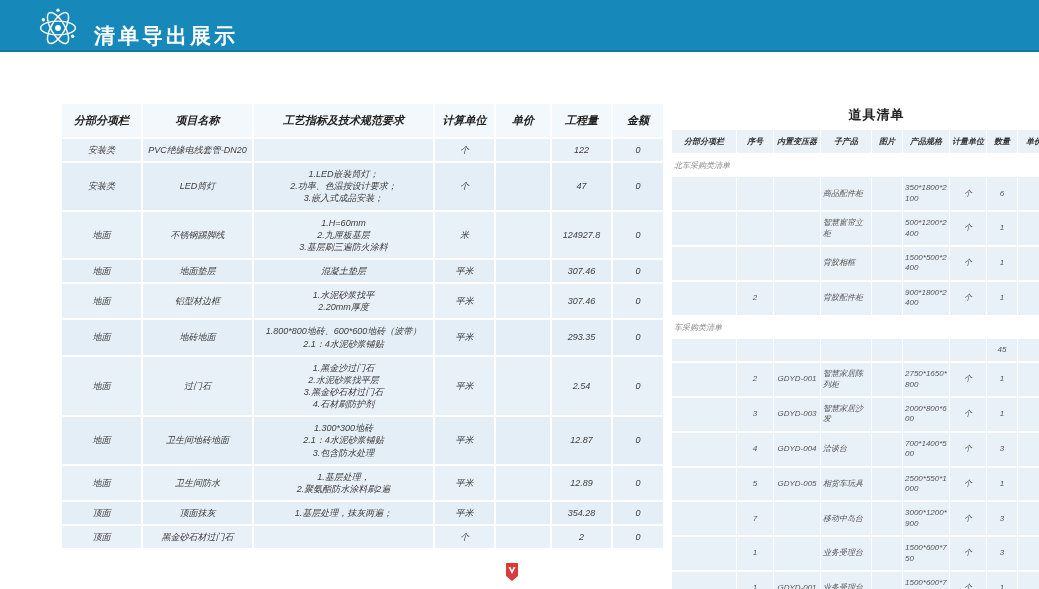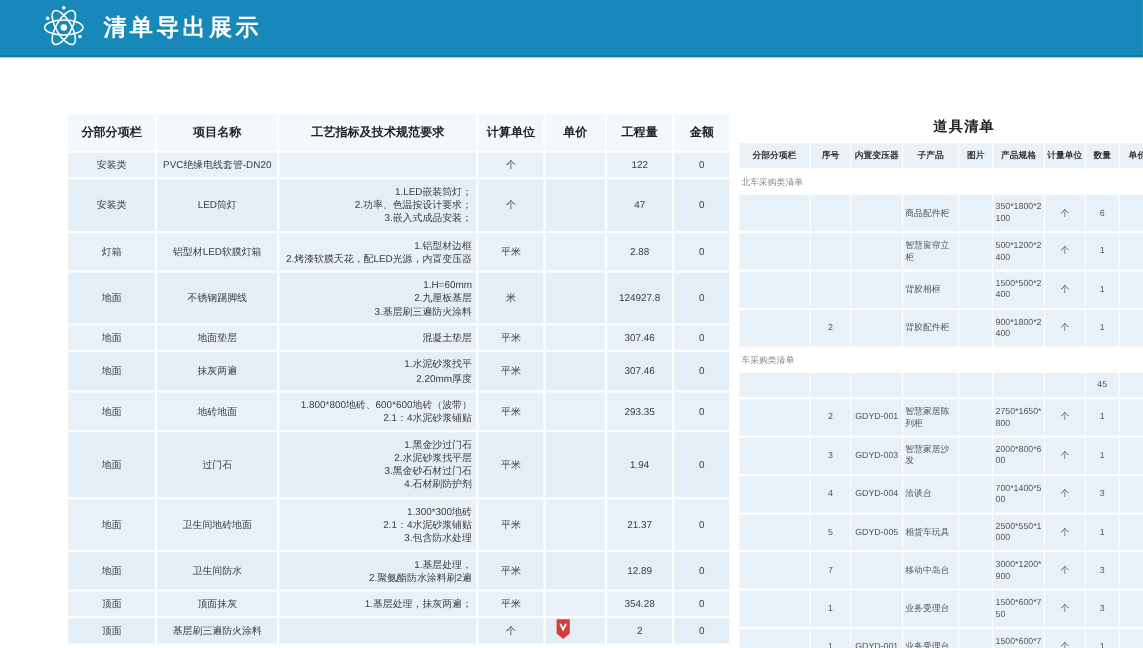--- a/index.html
+++ b/index.html
@@ -3,45 +3,45 @@
 <meta charset="utf-8">
 <style>
   html,body{margin:0;padding:0;}
   body{
     width:1039px;height:589px;position:relative;background:#ffffff;
     font-family:"Liberation Sans","DejaVu Sans",sans-serif;
     overflow:hidden;
   }
   
   .topbar{
-    height:52px;background:#1688b9;display:flex;align-items:center;
+    height:52px;background:#1688b9;display:flex;align-items:flex-end;
     padding-left:36px;box-sizing:border-box;border-bottom:2px solid #13799f;
   }
   .topbar .atom{flex:0 0 auto;width:44px;height:44px;}
   .topbar-title{
     color:#ffffff;font-size:21px;font-weight:bold;letter-spacing:3px;margin-left:14px;
   }
   
   .content{position:absolute;left:62px;top:104px;display:flex;align-items:flex-start;}
-  table{border-collapse:separate;border-spacing:0;table-layout:fixed;}
+  table{border-collapse:separate;border-spacing:0;table-layout:fixed;font-style:italic;}
   td,th{overflow:hidden;}
   
   .lt{width:561px;}
   .lt th{
     background:#f2f8fc;font-size:11px;font-weight:bold;color:#222;
     padding:9px 2px;border-right:2px solid #fff;border-bottom:2px solid #fff;
     text-align:center;
   }
   .lt td{
     background:#e9f1f8;font-size:9px;color:#3c3c3c;line-height:1.35;
     padding:5px 4px;border-right:2px solid #fff;border-bottom:2px solid #fff;
     text-align:center;vertical-align:middle;white-space:pre-line;word-break:break-all;
   }
   .lt tbody tr:nth-child(even) td{background:#e4eef6;}
-  .lt td.c2{text-align:right;}
+  .lt td.c2{text-align:center;}
   .lt .c0{width:75px}.lt .c1{width:105px}.lt .c2{width:175px}.lt .c3{width:55px}
   .lt .c4{width:50px}.lt .c5{width:55px}.lt .c6{width:46px}
   
   .rwrap{width:409px;margin-left:7px;}
   .rtitle{
     text-align:center;font-size:13px;font-weight:bold;color:#222;
     padding:2px 0 6px 0;letter-spacing:1px;
   }
   .rt{width:409px;}
   .rt th{
@@ -114,30 +114,20 @@
           <td class="c1">LED筒灯</td>
           <td class="c2">1.LED嵌装筒灯；
 2.功率、色温按设计要求；
 3.嵌入式成品安装；</td>
           <td class="c3">个</td>
           <td class="c4"></td>
           <td class="c5">47</td>
           <td class="c6">0</td>
         </tr>
         <tr>
-          <td class="c0">灯箱</td>
-          <td class="c1">铝型材LED软膜灯箱</td>
-          <td class="c2">1.铝型材边框
-2.烤漆软膜天花，配LED光源，内置变压器</td>
-          <td class="c3">平米</td>
-          <td class="c4"></td>
-          <td class="c5">2.88</td>
-          <td class="c6">0</td>
-        </tr>
-        <tr>
           <td class="c0">地面</td>
           <td class="c1">不锈钢踢脚线</td>
           <td class="c2">1.H=60mm
 2.九厘板基层
 3.基层刷三遍防火涂料</td>
           <td class="c3">米</td>
           <td class="c4"></td>
           <td class="c5">124927.8</td>
           <td class="c6">0</td>
         </tr>
@@ -145,21 +135,21 @@
           <td class="c0">地面</td>
           <td class="c1">地面垫层</td>
           <td class="c2">混凝土垫层</td>
           <td class="c3">平米</td>
           <td class="c4"></td>
           <td class="c5">307.46</td>
           <td class="c6">0</td>
         </tr>
         <tr>
           <td class="c0">地面</td>
-          <td class="c1">抹灰两遍</td>
+          <td class="c1">铝型材边框</td>
           <td class="c2">1.水泥砂浆找平
 2.20mm厚度</td>
           <td class="c3">平米</td>
           <td class="c4"></td>
           <td class="c5">307.46</td>
           <td class="c6">0</td>
         </tr>
         <tr>
           <td class="c0">地面</td>
           <td class="c1">地砖地面</td>
@@ -172,32 +162,32 @@
         </tr>
         <tr>
           <td class="c0">地面</td>
           <td class="c1">过门石</td>
           <td class="c2">1.黑金沙过门石
 2.水泥砂浆找平层
 3.黑金砂石材过门石
 4.石材刷防护剂</td>
           <td class="c3">平米</td>
           <td class="c4"></td>
-          <td class="c5">1.94</td>
+          <td class="c5">2.54</td>
           <td class="c6">0</td>
         </tr>
         <tr>
           <td class="c0">地面</td>
           <td class="c1">卫生间地砖地面</td>
           <td class="c2">1.300*300地砖
 2.1：4水泥砂浆铺贴
 3.包含防水处理</td>
           <td class="c3">平米</td>
           <td class="c4"></td>
-          <td class="c5">21.37</td>
+          <td class="c5">12.87</td>
           <td class="c6">0</td>
         </tr>
         <tr>
           <td class="c0">地面</td>
           <td class="c1">卫生间防水</td>
           <td class="c2">1.基层处理，
 2.聚氨酯防水涂料刷2遍</td>
           <td class="c3">平米</td>
           <td class="c4"></td>
           <td class="c5">12.89</td>
@@ -207,21 +197,21 @@
           <td class="c0">顶面</td>
           <td class="c1">顶面抹灰</td>
           <td class="c2">1.基层处理，抹灰两遍；</td>
           <td class="c3">平米</td>
           <td class="c4"></td>
           <td class="c5">354.28</td>
           <td class="c6">0</td>
         </tr>
         <tr>
           <td class="c0">顶面</td>
-          <td class="c1">基层刷三遍防火涂料</td>
+          <td class="c1">黑金砂石材过门石</td>
           <td class="c2"></td>
           <td class="c3">个</td>
           <td class="c4"></td>
           <td class="c5">2</td>
           <td class="c6">0</td>
         </tr>
       </tbody>
   </table>
 
   <div class="rwrap">

